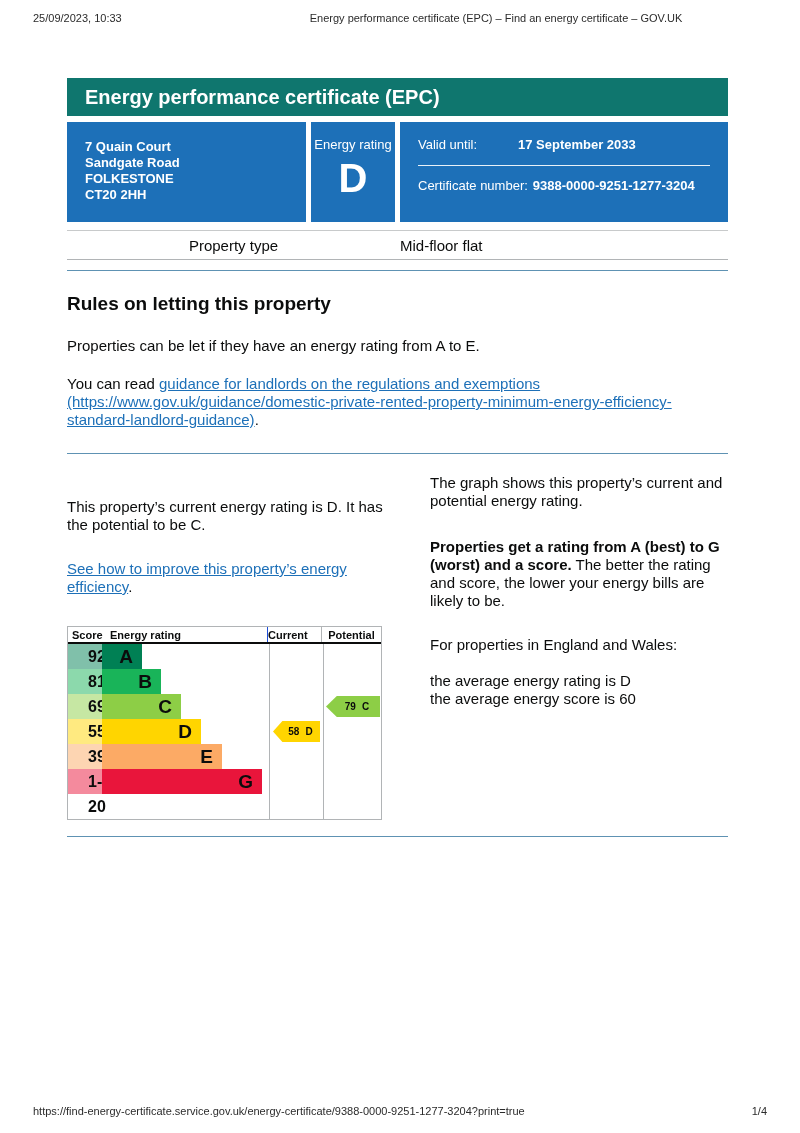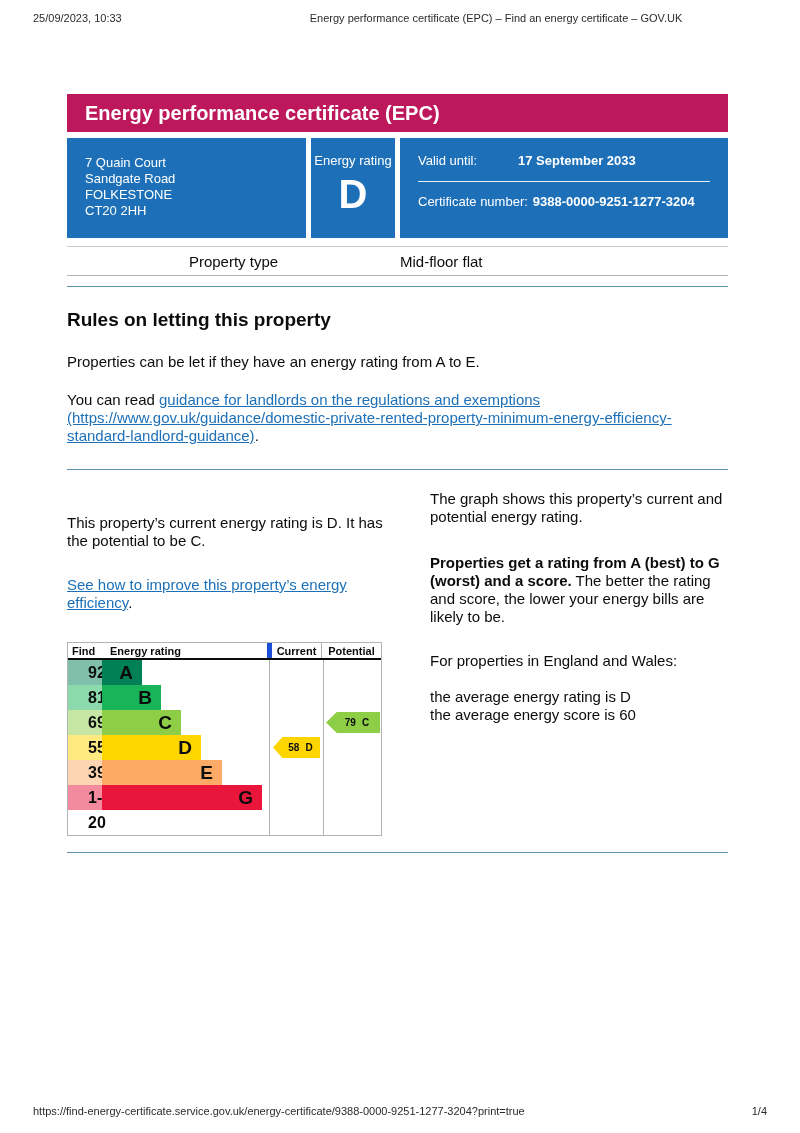--- a/index.html
+++ b/index.html
@@ -9,22 +9,22 @@
     font-family:"Liberation Sans", sans-serif; color:#0b0c0c;
     -webkit-font-smoothing:antialiased;
   }
   .print-header { position:absolute; top:12px; left:33px; right:33px; font-size:11px; color:#2b2b2b; height:14px; }
   .ph-title { position:absolute; left:463px; transform:translateX(-50%); white-space:nowrap; }
   .print-footer { position:absolute; bottom:16px; left:33px; right:33px; font-size:11px; color:#2b2b2b; display:flex; justify-content:space-between; }
 
   .content { padding:78px 72px 0 67px; }
 
   .banner {
-    background:#be185d; color:#ffffff; height:38px; line-height:38px;
-    font-size:20px; font-weight:bold; padding-left:18px;margin-top:16px;
+    background:#0f766e; color:#ffffff; height:38px; line-height:38px;
+    font-size:20px; font-weight:bold; padding-left:18px;
   }
 
   .summary { display:flex; gap:5px; margin-top:6px; height:100px; }
   .sbox { background:#1d70b8; color:#ffffff; }
   .sbox.address { width:239px; padding:17px 18px; font-size:13px; line-height:16px; }
   .sbox.rating { width:84px; display:flex; flex-direction:column; align-items:center; padding-top:15px; }
   .rating-label { font-size:13px; }
   .rating-letter { font-size:40px; font-weight:bold; line-height:1; margin-top:6px; }
   .sbox.validity { flex:1; padding:15px 18px; font-size:13px; }
   .vrow { display:flex; align-items:baseline; }
@@ -56,21 +56,21 @@
   .p-left-link { margin-top:26px; }
   .col-right .p-r1 { margin-top:0; }
   .col-right .p-r2 { margin-top:28px; }
   .col-right .p-r3 { margin-top:26px; }
   .col-right .p-r4 { margin-top:18px; }
 
   .epc-chart { margin-top:30px; width:315px; border:1px solid #b1b4b6; background:#ffffff; }
   .chart-header { display:flex; height:17px; border-bottom:2px solid #0b0c0c; font-size:11px; font-weight:bold; line-height:16px; }
   .hd-score { width:42px; padding-left:4px; }
   .hd-rating { flex:1; }
-  .hd-current { width:54px; flex:0 0 54px; text-align:center; border-left:5px solid #1d4ed8; }
+  .hd-current { width:54px; flex:0 0 54px; text-align:left; border-left:1px solid #1d4ed8; }
   .hd-potential { width:60px; flex:0 0 60px; text-align:center; border-left:1px solid #b1b4b6; }
   .chart-body { position:relative; height:175px; }
   .bands { width:201px; }
   .band-row { display:flex; height:25px; }
   .band-score { width:34px; flex:0 0 34px; font-size:16px; font-weight:bold; line-height:25px; padding-left:20px; }
   .band-bar { display:flex; align-items:center; justify-content:flex-end; padding-right:9px; height:25px; }
   .band-letter { font-size:19px; font-weight:bold; line-height:1; }
   .mcol { position:absolute; top:0; bottom:0; border-left:1px solid #b1b4b6; }
   .current-col { left:201px; width:54px; }
   .potential-col { left:255px; width:60px; }
@@ -88,21 +88,21 @@
 <div class="print-header">
   <span>25/09/2023, 10:33</span>
   <span class="ph-title">Energy performance certificate (EPC) – Find an energy certificate – GOV.UK</span>
 </div>
 
 <div class="content">
 
   <h1 class="banner">Energy performance certificate (EPC)</h1>
 
   <div class="summary">
-    <div class="sbox address" style="background: rgb(29, 112, 184);">
+    <div class="sbox address" style="background: rgb(29, 112, 184); font-weight: bold;">
       <div>7 Quain Court</div>
       <div>Sandgate Road</div>
       <div>FOLKESTONE</div>
       <div>CT20 2HH</div>
     </div>
     <div class="sbox rating" style="background: rgb(29, 112, 184);">
       <div class="rating-label">Energy rating</div>
       <div class="rating-letter">D</div>
     </div>
     <div class="sbox validity" style="background: rgb(29, 112, 184);">
@@ -133,21 +133,21 @@
 
   <hr class="blue-rule rule-2">
 
   <div class="columns">
     <div class="col-left">
       <p class="p-left-1">This property’s current energy rating is D. It has the potential to be C.</p>
       <p class="p-left-link"><a class="govlink">See how to improve this property’s energy efficiency</a><span>.</span></p>
 
       <div class="epc-chart">
         <div class="chart-header">
-          <span class="hd-score">Find</span>
+          <span class="hd-score">Score</span>
           <span class="hd-rating">Energy rating</span>
           <span class="hd-current">Current</span>
           <span class="hd-potential">Potential</span>
         </div>
         <div class="chart-body">
           <div class="bands">
             <div class="band-row">
               <span class="band-score" style="background: rgb(128, 192, 170);">92+</span>
               <span class="band-bar" style="background: rgb(0, 128, 84); width: 40px;">
                   <span class="band-letter">A</span>

